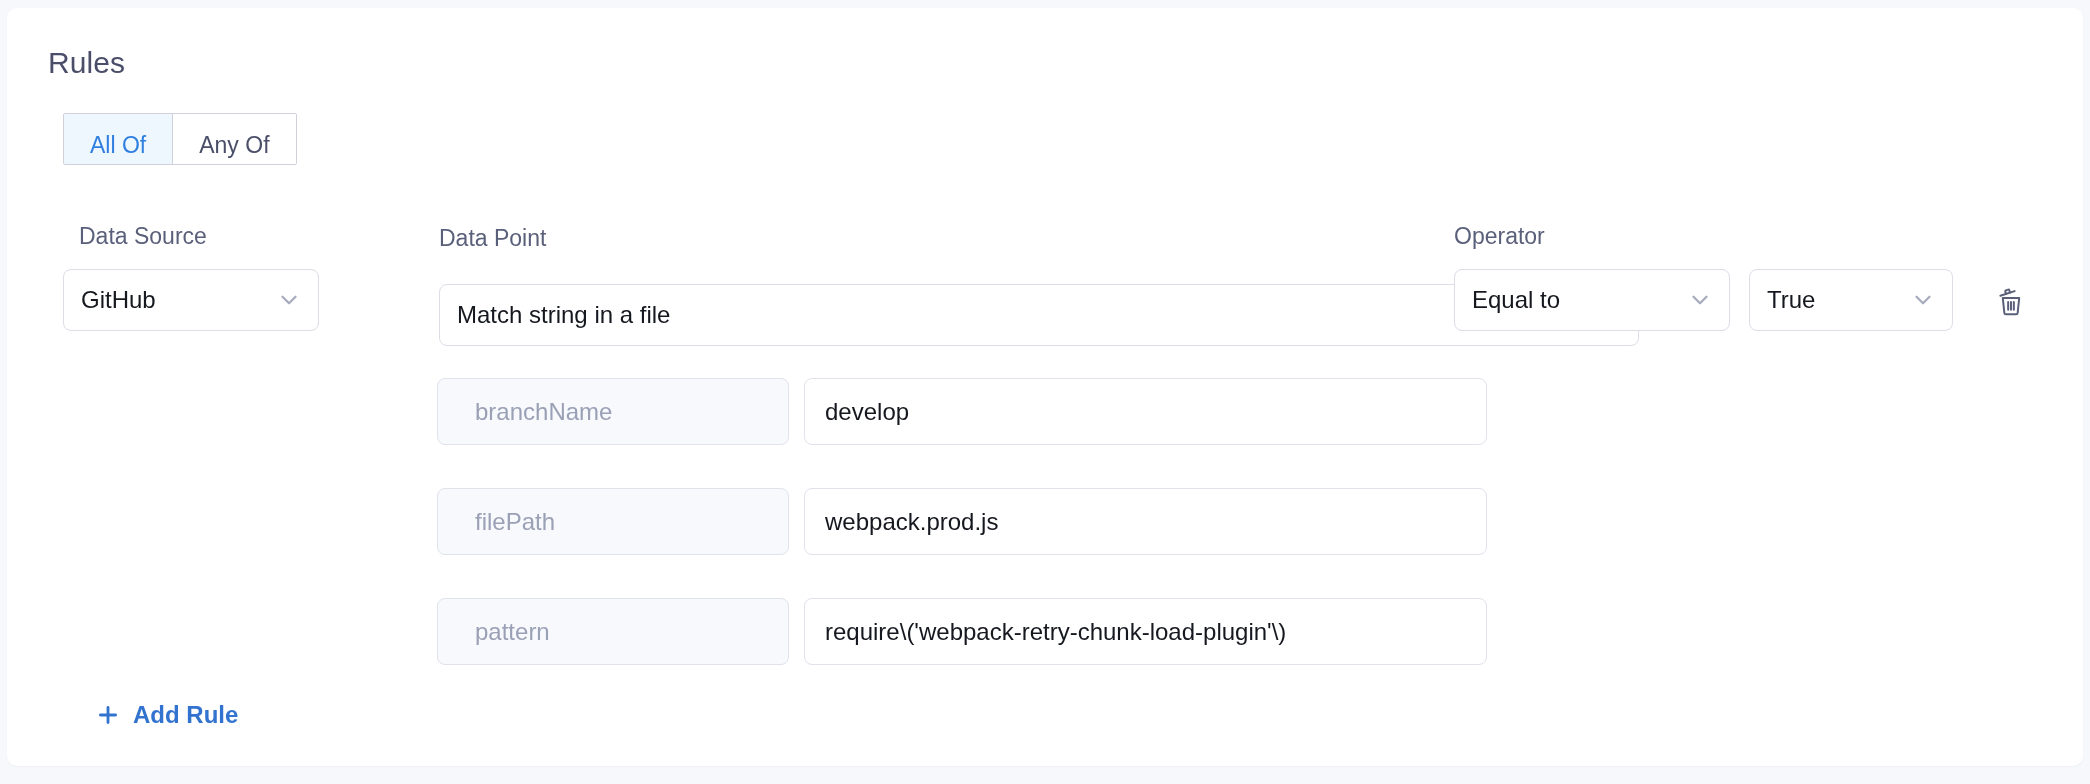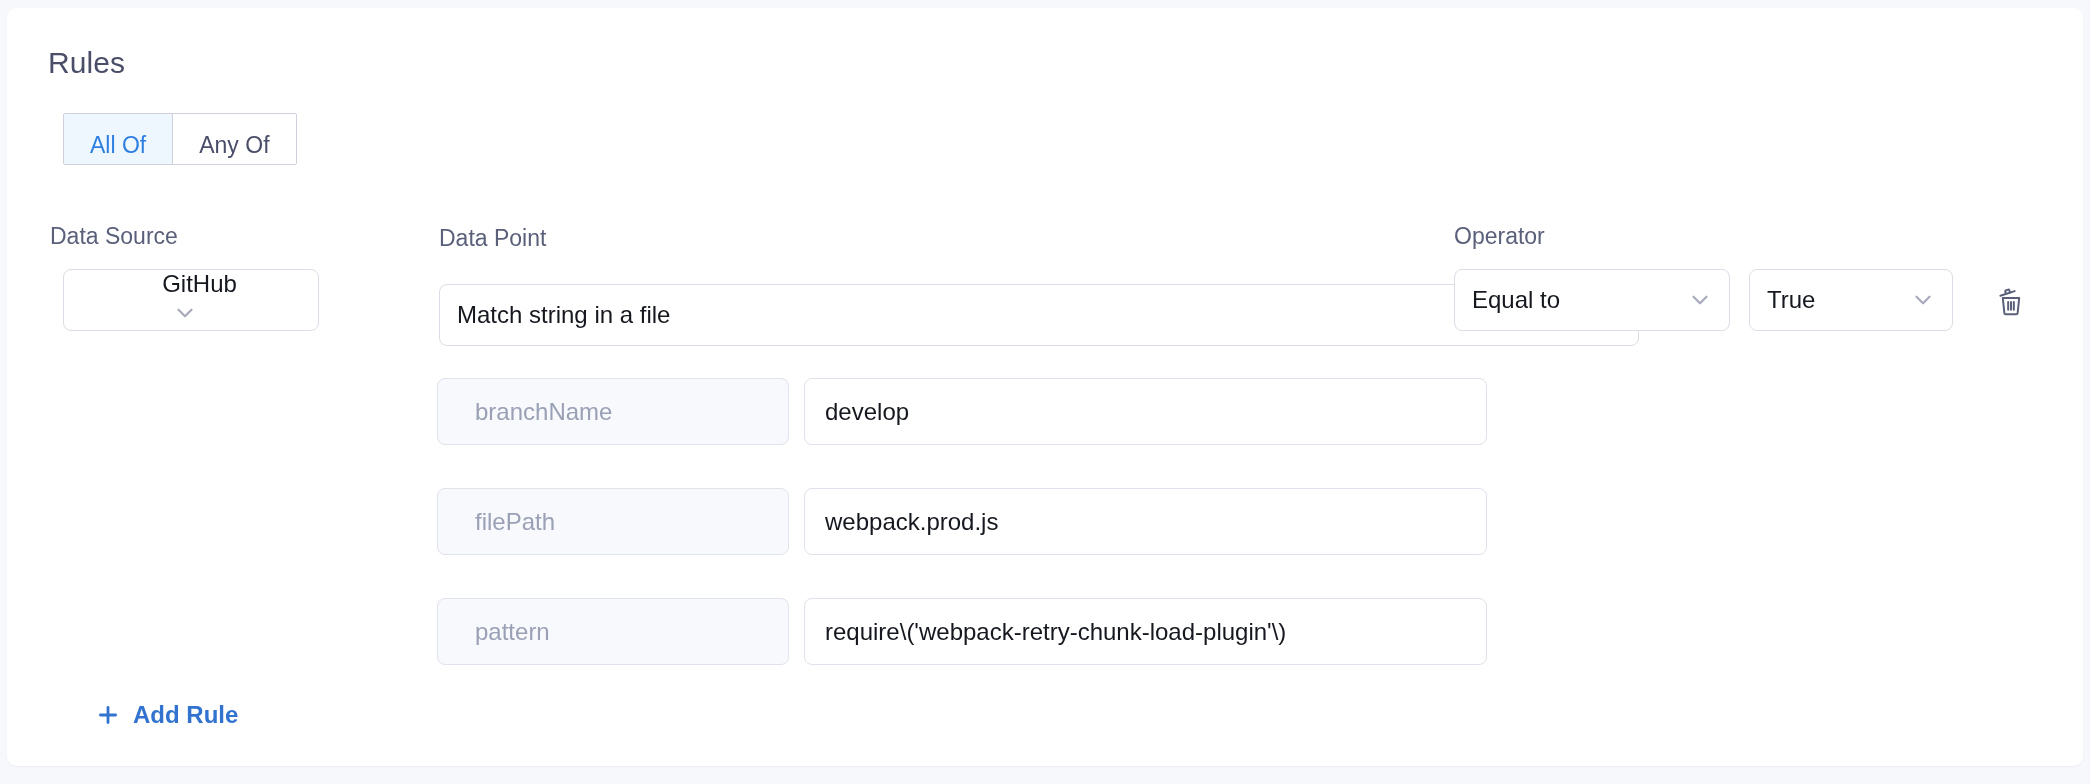--- a/index.html
+++ b/index.html
@@ -78,21 +78,21 @@
   }
 
   
   .col-label {
     position: absolute;
     font-size: 23px;
     line-height: 28px;
     color: #5a5f7a;
     white-space: nowrap;
   }
-  .lbl-ds   { left: 43px;   top: 214px; }
+  .lbl-ds   { left: 72px;   top: 214px; }
   .lbl-dp   { left: 432px;  top: 216px; }
   .lbl-op   { left: 1447px; top: 214px; }
 
   
   .select {
     position: absolute;
     height: 62px;
     background: #ffffff;
     border: 1px solid #dcdde6;
     border-radius: 8px;
@@ -113,21 +113,21 @@
     width: 34px;
     height: 34px;
     margin-right: 12px;
     flex: 0 0 auto;
     display: flex;
     align-items: center;
     justify-content: center;
   }
   .chev svg { display: block; }
 
-  .sel-datasource { left: 56px;   top: 261px; width: 256px; flex-direction: column; }
+  .sel-datasource { left: 56px;   top: 261px; width: 256px; }
   .sel-datapoint  { left: 432px;  top: 276px; width: 1200px; }
   .sel-operator   { left: 1447px; top: 261px; width: 276px; }
   .sel-value      { left: 1742px; top: 261px; width: 204px; }
 
   
   .delete-btn {
     position: absolute;
     left: 1982px;
     top: 275px;
     width: 44px;

